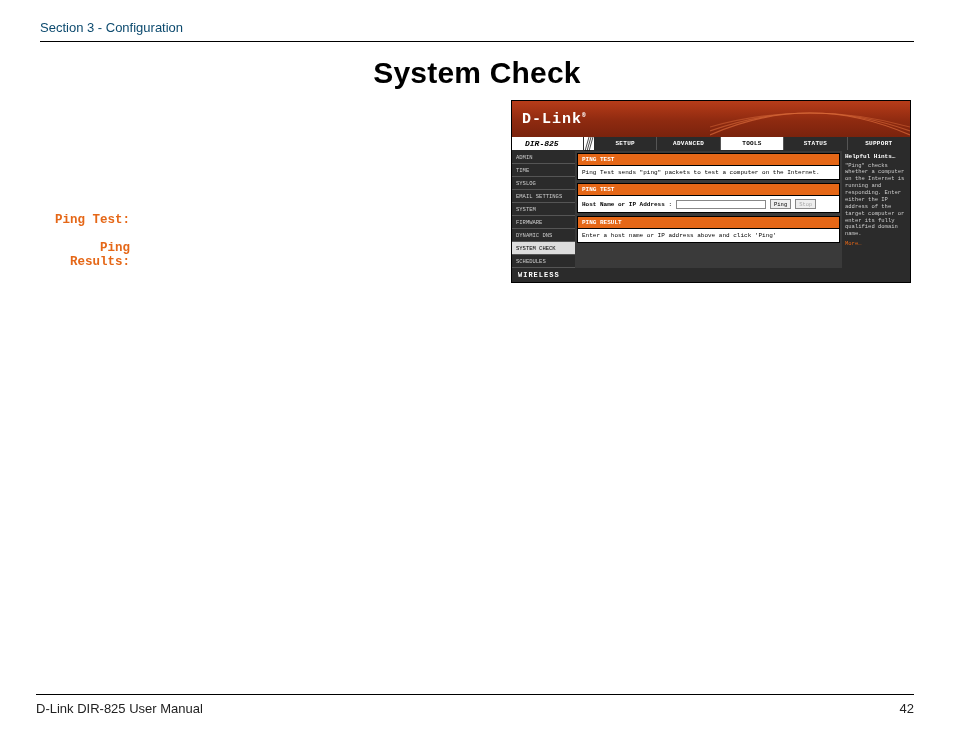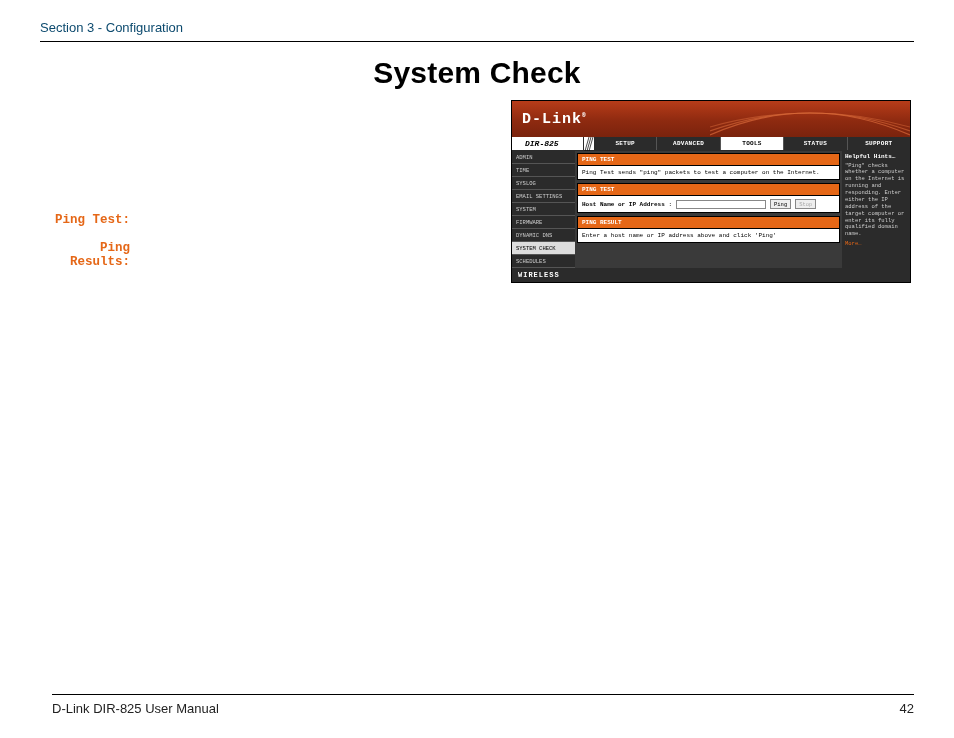--- a/index.html
+++ b/index.html
@@ -118,21 +118,21 @@
   }
   .ss-btn.disabled{color:#aaa;}
   .ss-help{width:68px;background:#2b2b2b;color:#ccc;padding:2px 3px;font-size:5.5px;line-height:1.25;}
   .ss-help-title{color:#fff;font-weight:bold;font-size:6px;margin-bottom:2px;}
   .ss-help-more{color:#e56717;margin-top:3px;display:inline-block;}
   .ss-footer{
     background:#2b2b2b;color:#fff;font-size:7px;font-weight:bold;
     padding:3px 6px;letter-spacing:1px;
   }
   .page-footer{
-    position:absolute;left:52px;right:40px;bottom:22px;
+    position:absolute;left:36px;right:40px;bottom:22px;
     border-top:1px solid #000;padding-top:6px;
     display:flex;justify-content:space-between;font-size:13px;color:#222;
   }
 </style>
 </head>
 <body>
 
 <div class="section-header">Section 3 - Configuration</div>
 
 <h1 class="page-title">System Check</h1>

